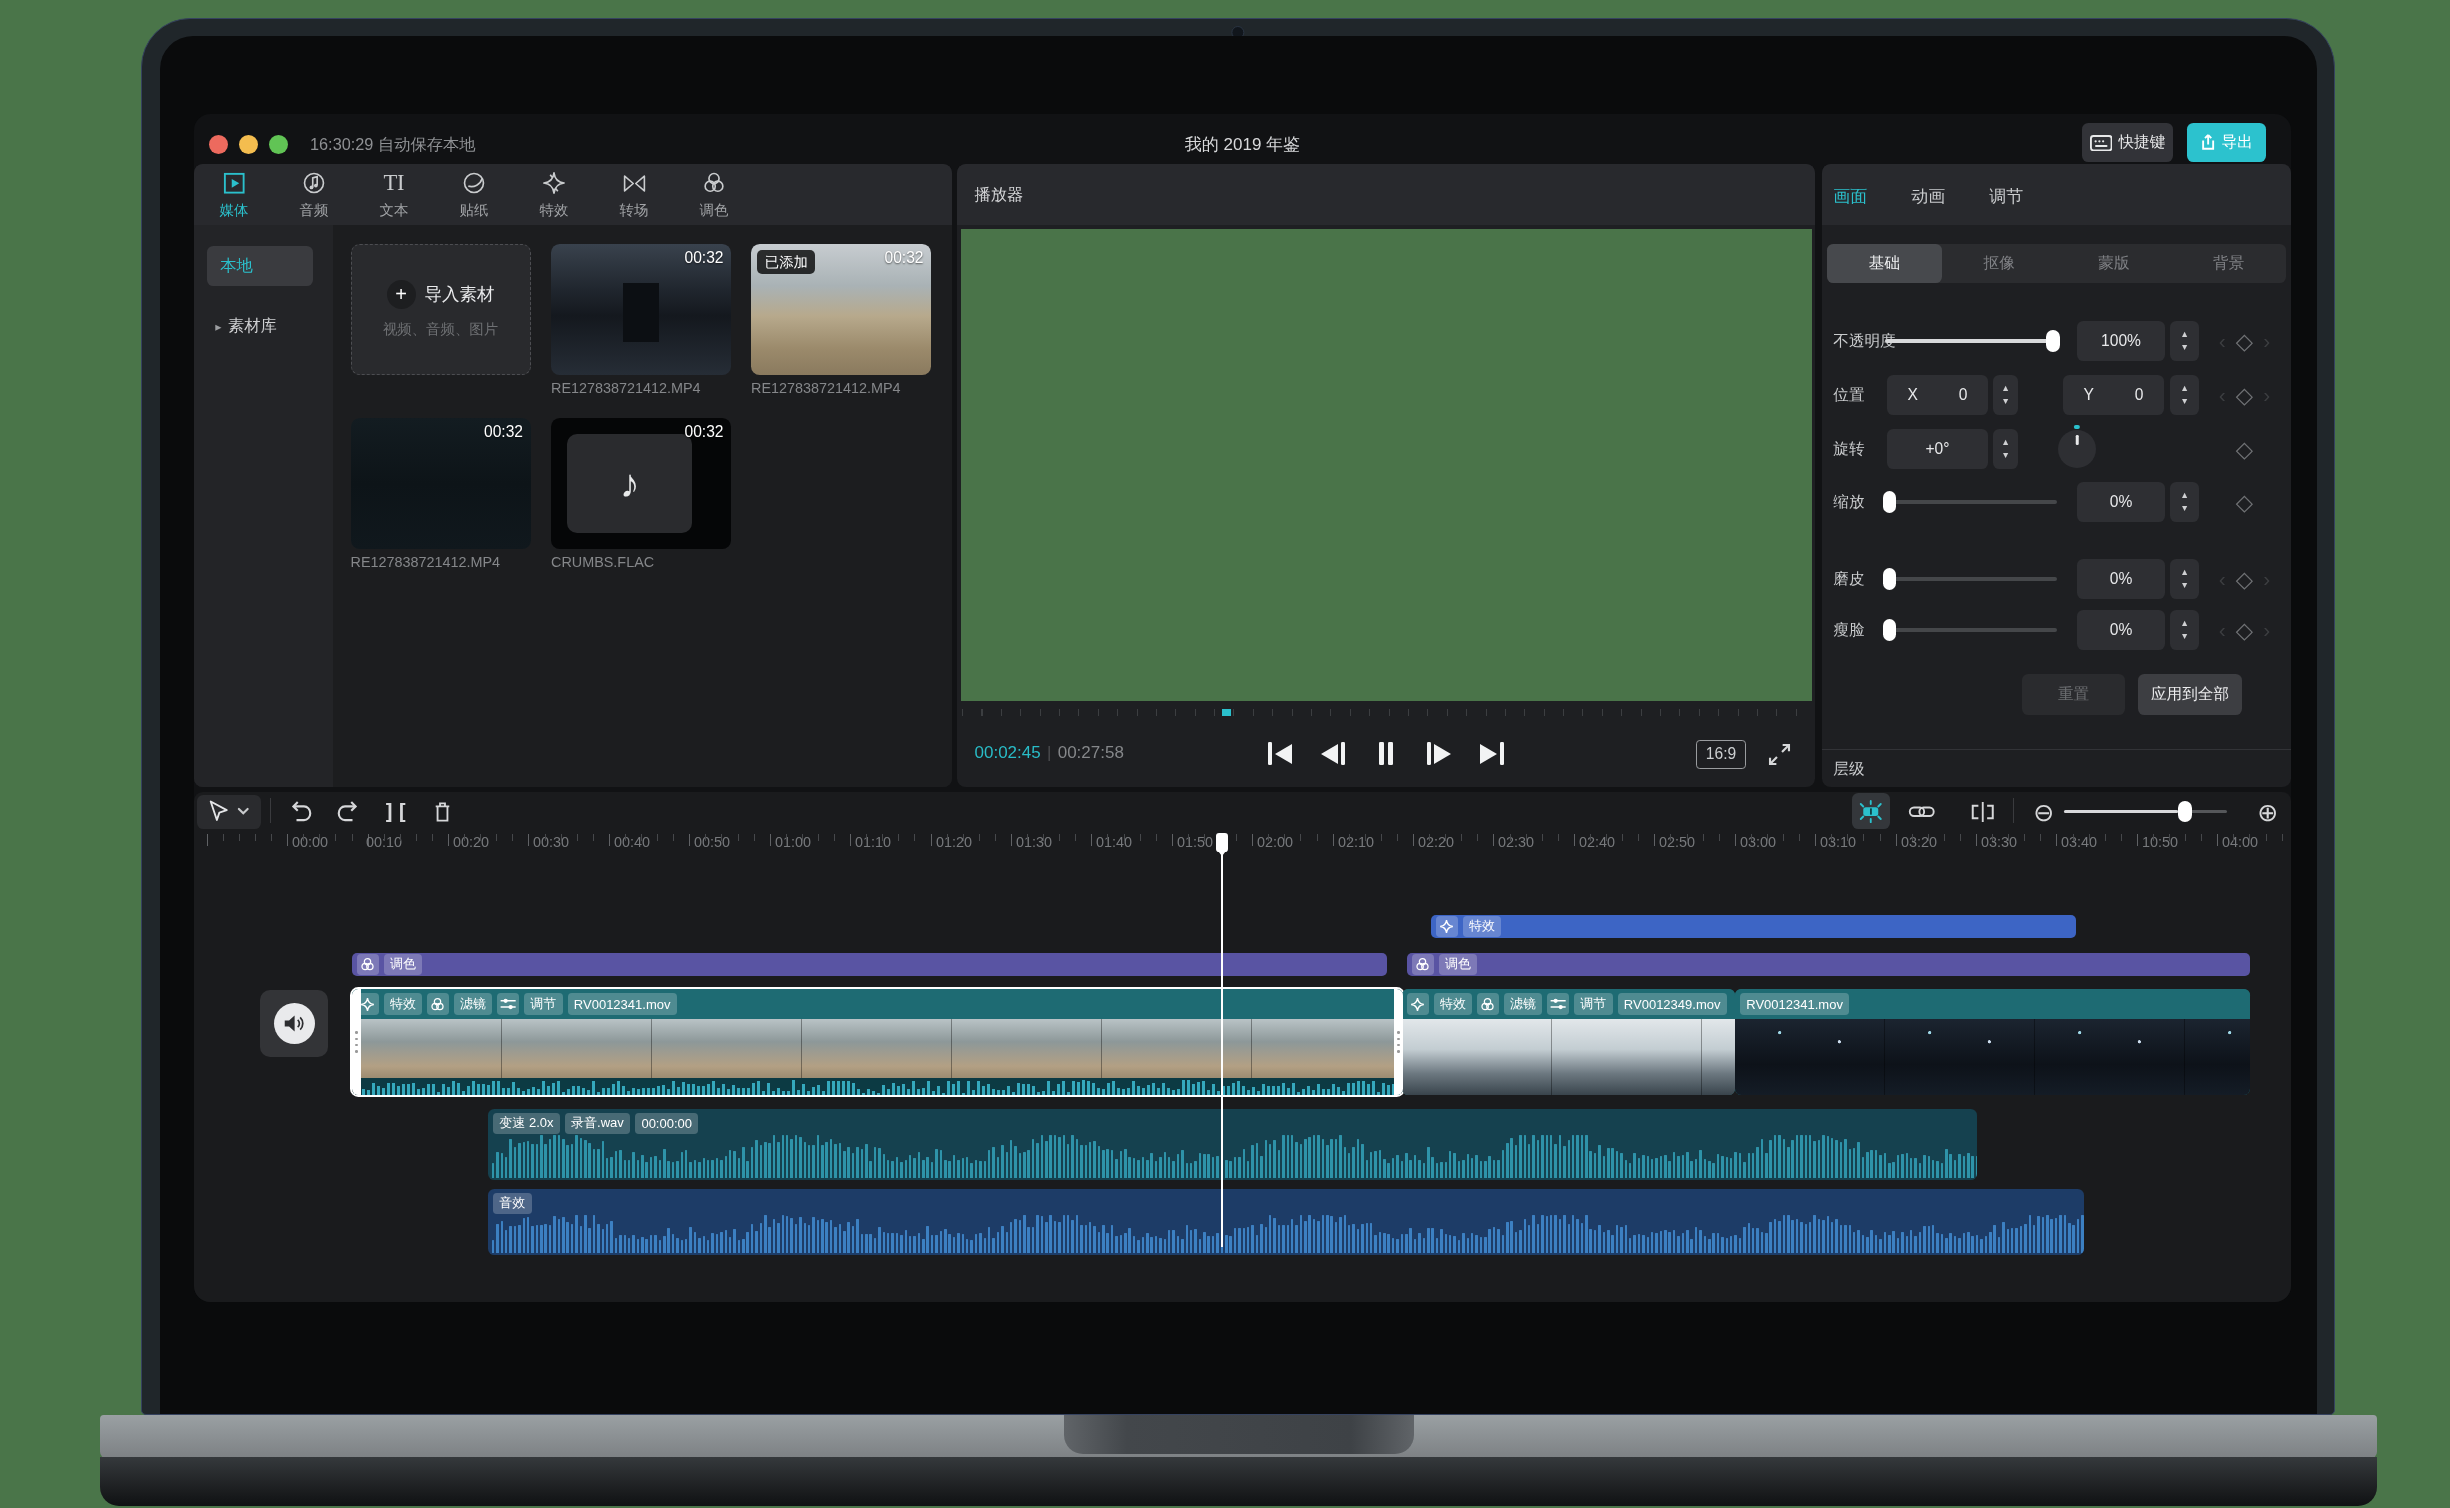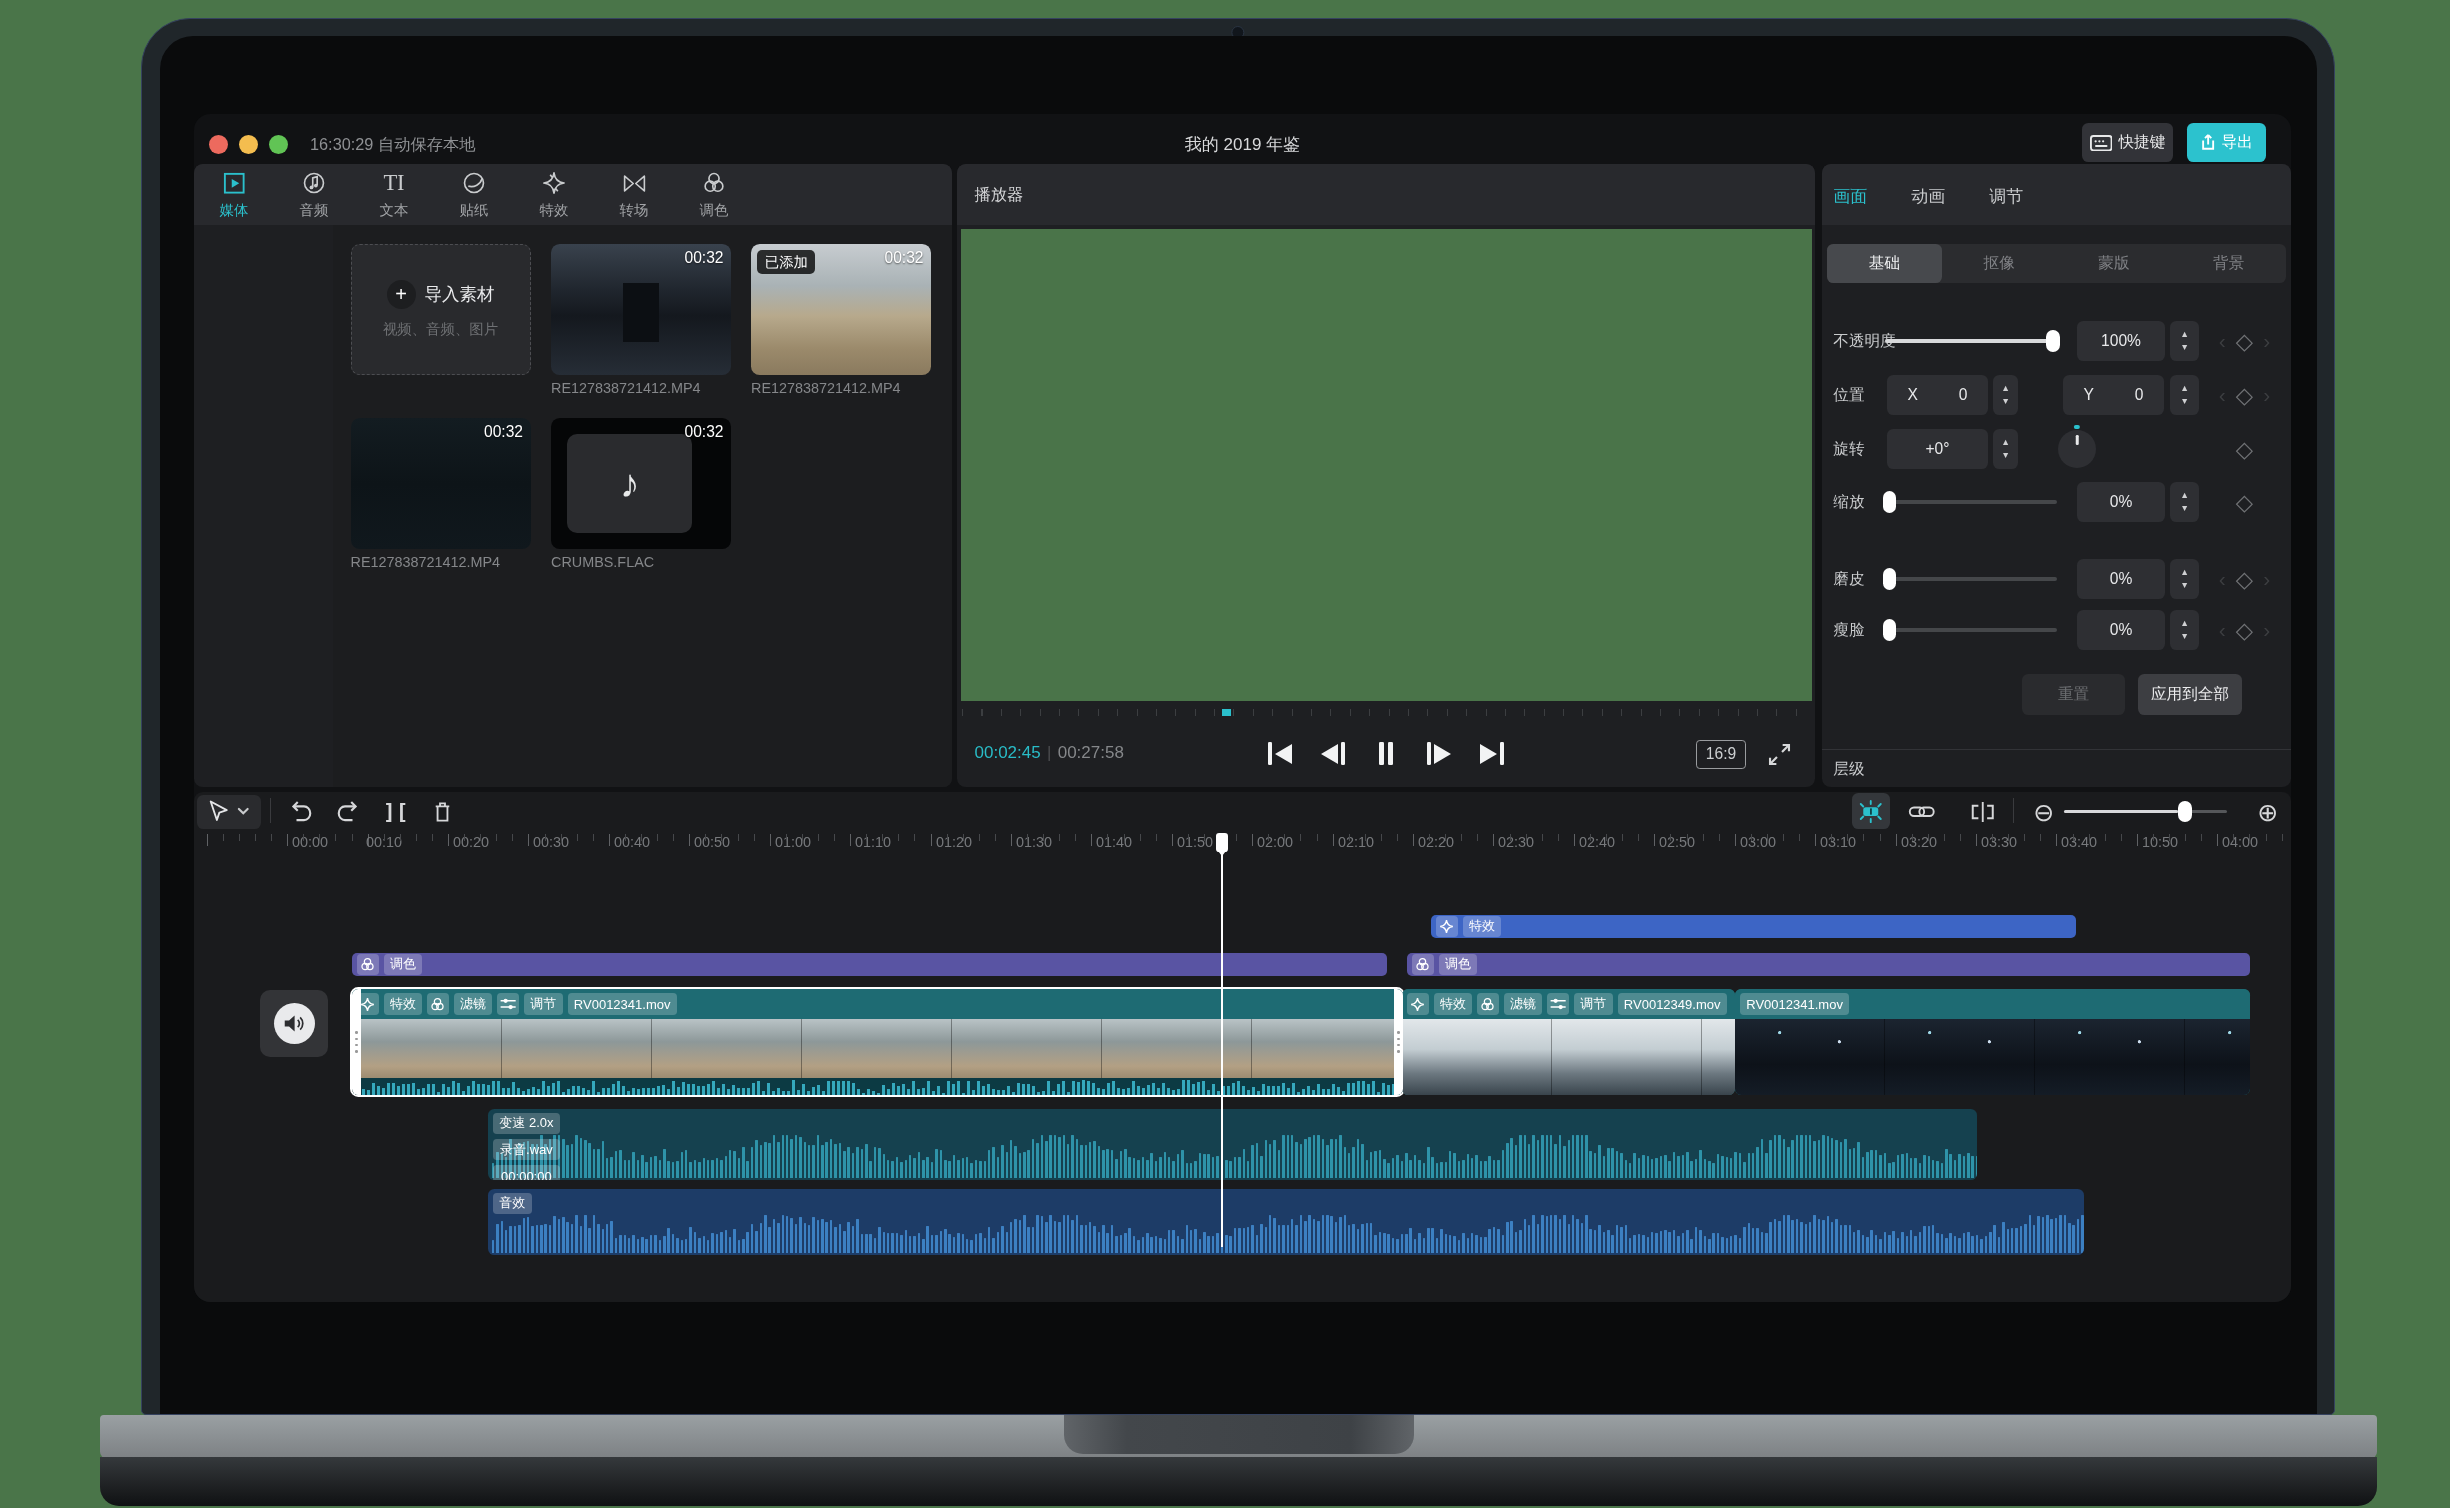--- a/index.html
+++ b/index.html
@@ -123,21 +123,21 @@
   .film-a div{background:linear-gradient(180deg,#b9c3c6 0%,#8d9899 30%,#b3a084 62%,#7d7057 100%);}
   .film-b div{background:linear-gradient(180deg,#e2e7ea 0%,#c3cdd2 40%,#6c7880 72%,#39444c 100%);}
   .film-c div{background:radial-gradient(circle at 30% 18%,#9fd8e8 1.3px,transparent 1.9px),radial-gradient(circle at 70% 30%,#cde 1.3px,transparent 1.9px),linear-gradient(180deg,#1b2430 0%,#0d1219 60%,#141c26 100%);}
   .wavestrip{position:absolute;left:0;bottom:0;width:100%;height:17.5px;background:#0c3a43;display:flex;align-items:flex-end;overflow:hidden;}
   .vclip.selected{outline:2.5px solid #fff;outline-offset:0;}
   .handle{position:absolute;top:0;bottom:0;width:8.8px;background:#fff;display:flex;flex-direction:column;align-items:center;justify-content:center;gap:3.8px;z-index:3;}
   .handle i{width:2.5px;height:2.5px;border-radius:50%;background:#9a9a9a;}
   .mutebtn{position:absolute;left:66px;top:198px;width:68px;height:67px;background:#333437;border-radius:10px;display:flex;align-items:center;justify-content:center;}
   .mutebtn .circ{width:41px;height:41px;border-radius:50%;background:#e9eaec;display:flex;align-items:center;justify-content:center;}
   .aclip{position:absolute;border-radius:6.3px;overflow:hidden;}
-  .aclip .chips{position:absolute;left:5px;top:3.8px;display:flex;gap:5px;z-index:2;flex-direction:column;}
+  .aclip .chips{position:absolute;left:5px;top:3.8px;display:flex;gap:5px;z-index:2;}
   .wave{position:absolute;left:0;bottom:2.5px;width:100%;top:25px;display:flex;align-items:flex-end;gap:1.9px;overflow:hidden;padding-left:3.8px;}
   .wave i{flex:0 0 2.5px;border-radius:0.6px;}
   .playhead{position:absolute;left:1027px;top:41px;width:1.9px;bottom:55px;background:#fff;z-index:9;}
   .ph-handle{position:absolute;left:-5px;top:0;width:12px;height:19px;background:#fff;border-radius:3.1px;}
   .ph-handle:after{content:"";position:absolute;left:1.9px;top:17.5px;border-left:4.1px solid transparent;border-right:4.1px solid transparent;border-top:5.6px solid #fff;}
   svg{display:block;}
 </style>
 </head>
 <body>
 
@@ -239,20 +239,29 @@
             <span class="mic">
               <svg width="24" height="24" viewBox="0 0 38 38">
                 <circle cx="19" cy="12" r="8" fill="none" stroke="currentColor" stroke-width="2.6"></circle>
                 <circle cx="13" cy="24" r="8" fill="none" stroke="currentColor" stroke-width="2.6"></circle>
                 <circle cx="25" cy="24" r="8" fill="none" stroke="currentColor" stroke-width="2.6"></circle>
               </svg>
             </span>
             <span>调色</span>
           </div>
         </div>
+      <div class="sidebar">
+        <div class="side-item side-local">
+            <span>本地</span>
+          </div>
+        <div class="side-item side-assets">
+            <span style="font-size:12.5px;color:#9b9da0;">▸</span>
+            <span>素材库</span>
+          </div>
+      </div>
       <div class="grid">
         <div class="import-card">
           <div class="import-main">
               <span class="plus-circle">+</span>
               <span>导入素材</span>
             </div>
           <div class="import-sub">视频、音频、图片</div>
         </div>
         <div id="media-cards">
             <div class="card t-tunnel" style="left: 218px; top: 19px;">

